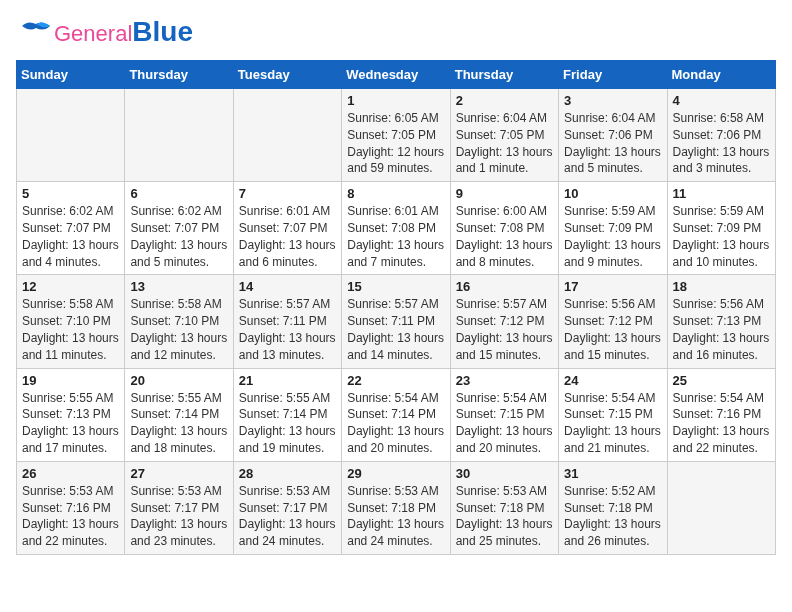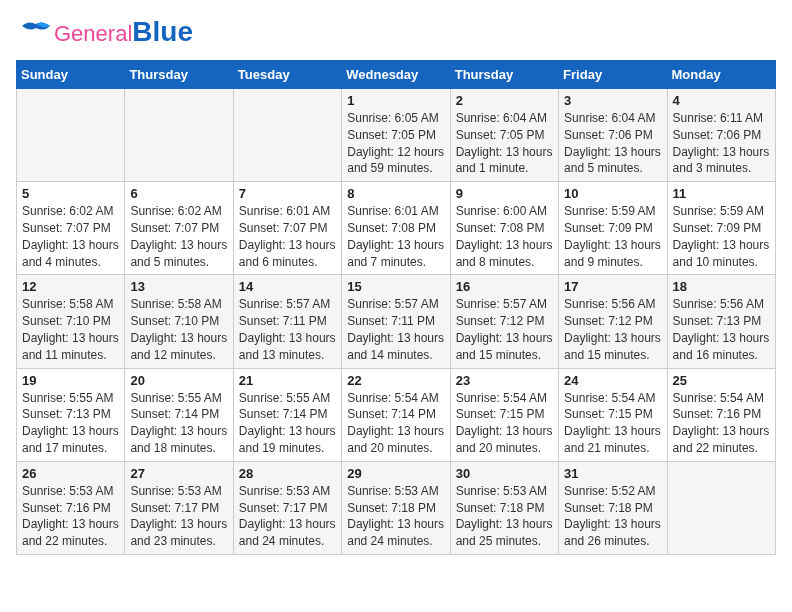--- a/index.html
+++ b/index.html
@@ -130,21 +130,21 @@
         <td>
           <span class="day-number">2</span>
           <div class="cell-info"><span>Sunrise: 6:04 AM</span><br><span>Sunset: 7:05 PM</span><br><span>Daylight: 13 hours</span><br><span>and 1 minute.</span></div>
         </td>
         <td>
           <span class="day-number">3</span>
           <div class="cell-info"><span>Sunrise: 6:04 AM</span><br><span>Sunset: 7:06 PM</span><br><span>Daylight: 13 hours</span><br><span>and 5 minutes.</span></div>
         </td>
         <td>
           <span class="day-number">4</span>
-          <div class="cell-info"><span>Sunrise: 6:11 AM</span><br><span>Sunset: 7:06 PM</span><br><span>Daylight: 13 hours</span><br><span>and 3 minutes.</span></div>
+          <div class="cell-info"><span>Sunrise: 6:58 AM</span><br><span>Sunset: 7:06 PM</span><br><span>Daylight: 13 hours</span><br><span>and 3 minutes.</span></div>
         </td>
       </tr>
       <tr>
         <td>
           <span class="day-number">5</span>
           <div class="cell-info"><span>Sunrise: 6:02 AM</span><br><span>Sunset: 7:07 PM</span><br><span>Daylight: 13 hours</span><br><span>and 4 minutes.</span></div>
         </td>
         <td>
           <span class="day-number">6</span>
           <div class="cell-info"><span>Sunrise: 6:02 AM</span><br><span>Sunset: 7:07 PM</span><br><span>Daylight: 13 hours</span><br><span>and 5 minutes.</span></div>

